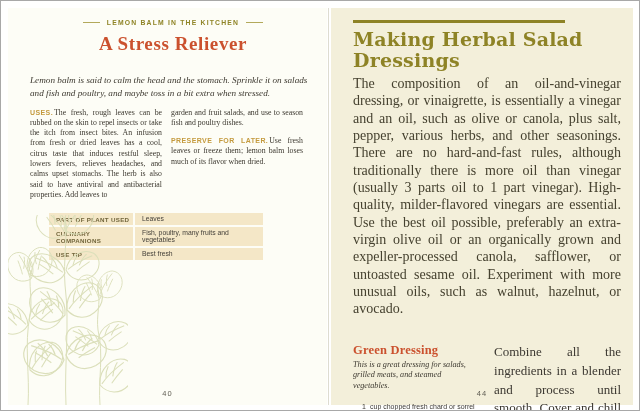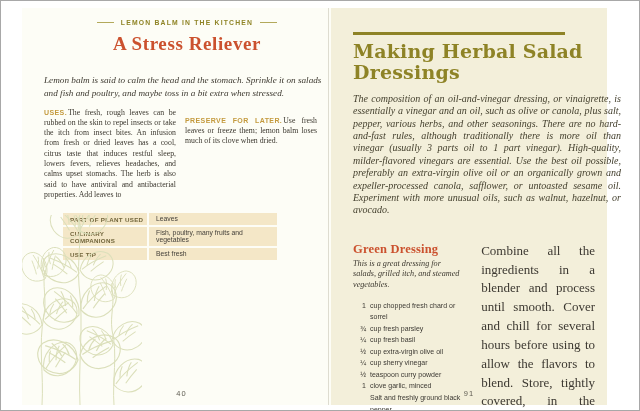--- a/index.html
+++ b/index.html
@@ -3,22 +3,22 @@
 <meta charset="utf-8">
 <style>
   * { margin:0; padding:0; box-sizing:border-box; }
   html,body { background:#fff; }
   .stage {
     position:relative; width:640px; height:411px;
     border:1px solid #a8a8a8; background:#ffffff; overflow:hidden;
     font-family:"Liberation Serif", serif; color:#3b372e;
   }
   .page { position:absolute; top:7px; height:397px; }
-  .page-left  { left:21px;  width:319px; background:#fdfdf6; padding:10px 11px 0 22px; }
-  .page-right { left:330px; width:276px; background:#f3efda; padding:24px 12px 0 22px; }
+  .page-left  { left:7px;  width:319px; background:#fdfdf6; padding:10px 11px 0 22px; }
+  .page-right { left:330px; width:302px; background:#f3efda; padding:12px 12px 0 22px; }
   .gutter-line { position:absolute; left:327px; top:7px; width:1px; height:397px; background:#dedcd0; }
 
   
   .kicker-row { display:flex; align-items:center; justify-content:center; gap:7px; height:9px; }
   .kline { width:17px; height:1px; background:#b3a95b; }
   .kicker-text {
     font-family:"Liberation Sans", sans-serif; font-weight:bold;
     font-size:6.8px; letter-spacing:1.2px; color:#8f8426;
   }
   .lp-title {
@@ -49,22 +49,22 @@
   }
   .plant { position:absolute; left:0; bottom:0; pointer-events:none; }
 
   
   .title-rule { width:212px; height:3px; background:#8e8326; margin-bottom:6px; }
   .rp-title {
     font-family:"DejaVu Serif", serif; font-weight:bold;
     font-size:19px; line-height:1.1; letter-spacing:0.2px; color:#8e8326; width:260px;
   }
   .rp-intro {
-    margin-top:10px; width:268px; font-style:italic;
-    font-size:10px; line-height:1.24; text-align:justify; color:#45412f;
+    margin-top:4px; width:268px; 
+    font-size:14px; line-height:1.24; text-align:justify; color:#45412f;
   }
   .recipe { margin-top:25px; display:flex; gap:16px; }
   .recipe-left { width:128px; }
   .recipe-title { font-weight:bold; font-size:12.5px; letter-spacing:0.2px; color:#cb512e; }
   .recipe-desc { margin-top:2px; font-style:italic; font-size:8.2px; line-height:1.3; color:#3e3a31; }
   .ingredients { margin-top:9px; font-family:"Liberation Sans", sans-serif; font-size:7px; line-height:1.65; color:#3c3933; }
   .ing-row { display:flex; }
   .qty { width:13px; flex:none; text-align:right; margin-right:4px; }
   .item { flex:1; }
   .recipe-right { width:130px; }
@@ -125,21 +125,22 @@
       <span class="kline"></span>
     </div>
 
     <h1 class="lp-title">A Stress Reliever</h1>
 
     <p class="lp-intro">Lemon balm is said to calm the head and the stomach. Sprinkle it on salads and fish and poultry, and maybe toss in a bit extra when stressed.</p>
 
     <div class="cols">
       <p class="col"><span class="goldlbl">USES.</span><span>The fresh, rough leaves can be rubbed on the skin to repel insects or take the itch from insect bites. An infusion from fresh or dried leaves has a cool, citrus taste that induces restful sleep, lowers fevers, relieves headaches, and calms upset stomachs. The herb is also said to have antiviral and antibacterial properties. Add leaves to</span></p>
       <div class="col">
-        <p class="mt"><span class="goldlbl">PRESERVE FOR LATER.</span><span>Use fresh leaves or freeze them; lemon balm loses much of its clove when dried.</span></p>
+        <p>garden and fruit salads, and use to season fish and poultry dishes.</p>
+        <p class="mt"><span class="goldlbl">PRESERVE FOR LATER.</span><span>Use fresh leaves or freeze them; lemon balm loses much of its flavor when dried.</span></p>
       </div>
     </div>
 
     <div class="spec-table">
 
         <div class="spec-row">
           <div class="spec-label">PART OF PLANT USED</div>
           <div class="spec-value">Leaves</div>
         </div>
 
@@ -162,21 +163,21 @@
   <div class="page page-right">
 
     <div class="title-rule"></div>
     <h1 class="rp-title">Making Herbal Salad Dressings</h1>
 
     <p class="rp-intro">The composition of an oil-and-vinegar dressing, or vinaigrette, is essentially a vinegar and an oil, such as olive or canola, plus salt, pepper, various herbs, and other seasonings. There are no hard-and-fast rules, although traditionally there is more oil than vinegar (usually 3 parts oil to 1 part vinegar). High-quality, milder-flavored vinegars are essential. Use the best oil possible, preferably an extra-virgin olive oil or an organically grown and expeller-processed canola, safflower, or untoasted sesame oil. Experiment with more unusual oils, such as walnut, hazelnut, or avocado.</p>
 
     <div class="recipe">
       <div class="recipe-left">
         <h2 class="recipe-title">Green Dressing</h2>
-        <p class="recipe-desc">This is a great dressing for salads, grilled itch, and steamed vegetables.</p>
+        <p class="recipe-desc">This is a great dressing for salads, grilled meats, and steamed vegetables.</p>
         <div class="ingredients">
 
             <div class="ing-row">
               <span class="qty">1</span>
               <span class="item">cup chopped fresh chard or sorrel</span>
             </div>
 
             <div class="ing-row">
               <span class="qty">¾</span>
               <span class="item">cup fresh parsley</span>
@@ -212,16 +213,16 @@
               <span class="item">Salt and freshly ground black pepper</span>
             </div>
           </div>
       </div>
       <div class="recipe-right">
         <p class="instructions">Combine all the ingredients in a blender and process until smooth. Cover and chill for several hours before using to allow the flavors to blend. Store, tightly covered, in the refrigerator.</p>
         <div class="yield">MAKES 1¾ CUPS</div>
       </div>
     </div>
 
-    <div class="pageno">91</div>
+    <div class="pageno">44</div>
   </div>
 
 </div>
 
 </body></html>

